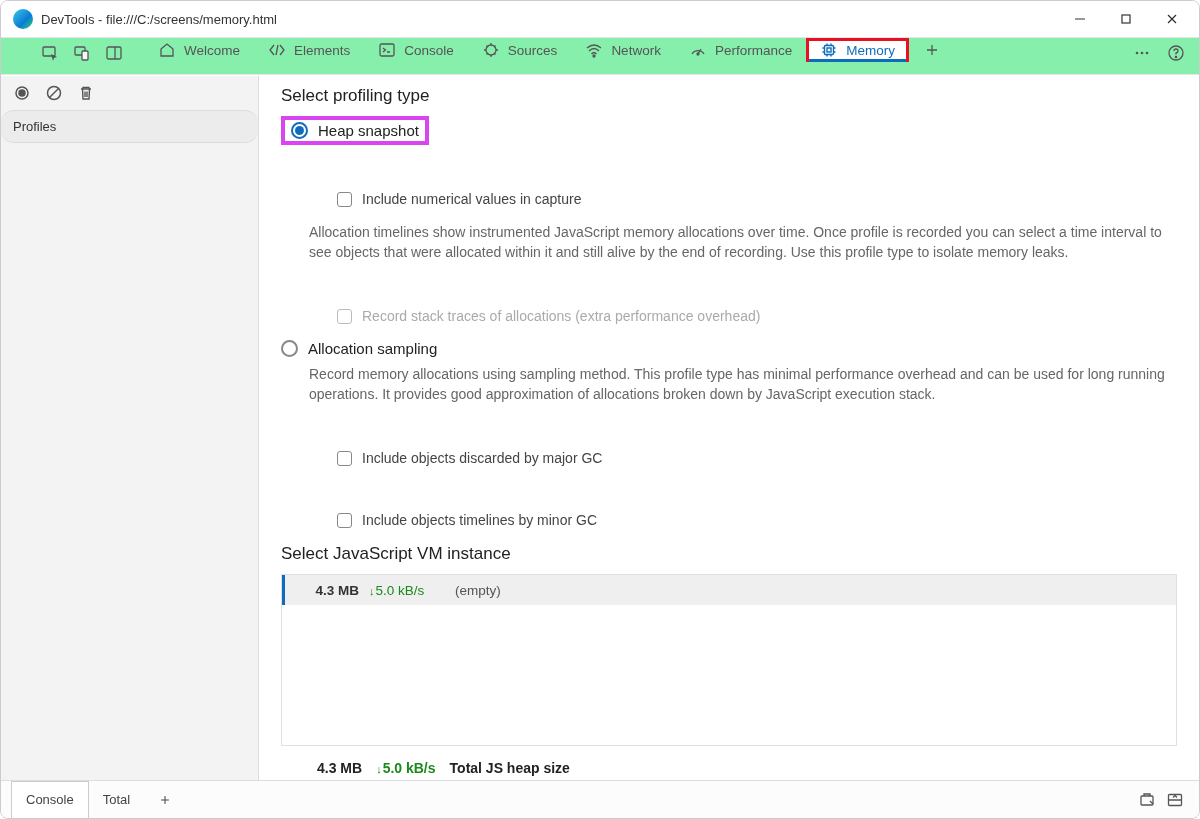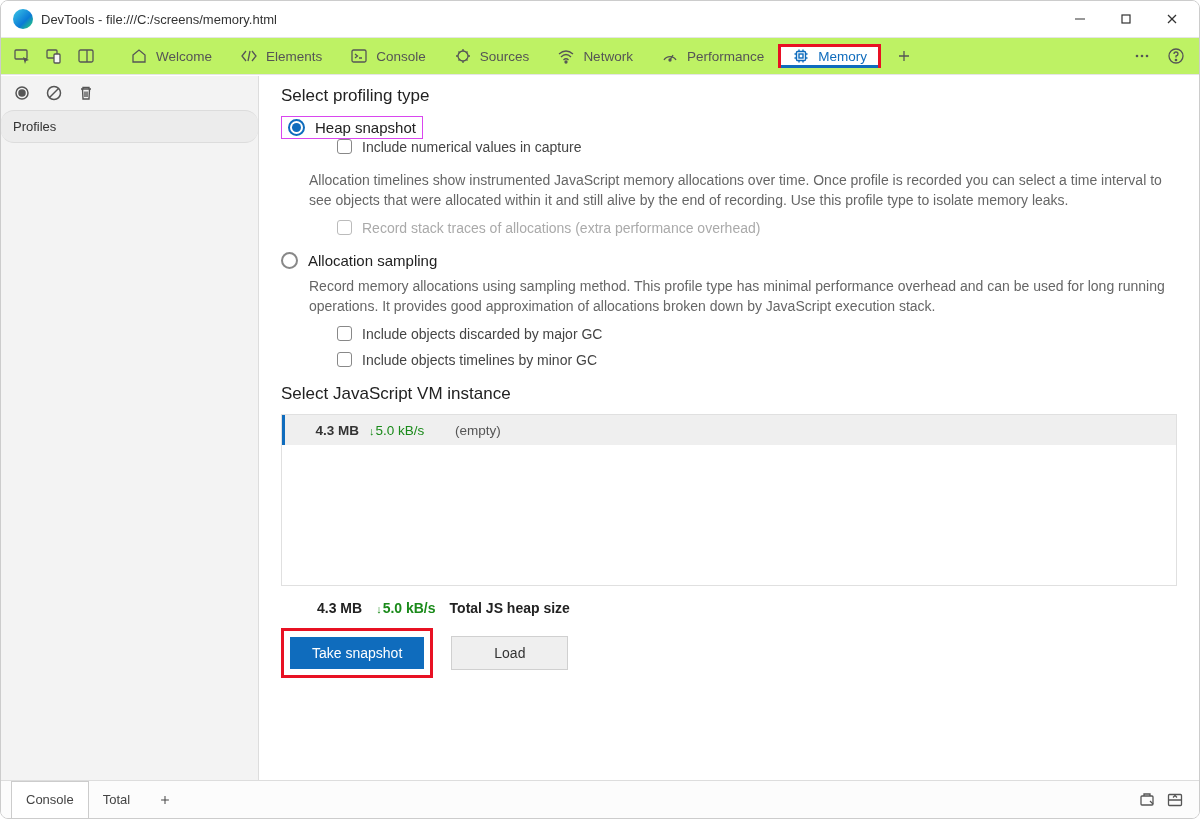--- a/index.html
+++ b/index.html
@@ -5,21 +5,21 @@
 * { margin: 0; padding: 0; box-sizing: border-box; font-family: "Segoe UI", Arial, sans-serif; }
 body { background: #fff; width: 1200px; height: 819px; overflow: hidden; border: 1px solid #ccc; border-radius: 8px; position: relative; }
 
 .titlebar { height: 36px; display: flex; align-items: center; padding: 0 4px; background: #fff; }
 .titlebar .app-icon { width: 20px; height: 20px; margin-left: 8px; margin-right: 8px; border-radius: 50%; background: linear-gradient(135deg, #3cc8e6, #0b7bd6 60%, #2bd96a); }
 .titlebar .title { font-size: 13px; color: #333; flex: 1; }
 .win-controls { display: flex; }
 .win-btn { width: 46px; height: 36px; display: flex; align-items: center; justify-content: center; color: #333; }
 .win-btn svg { width: 12px; height: 12px; }
 
-.tabbar { height: 38px; background: #bef264; border-top: 1px solid #e5e5e5; border-bottom: 1px solid #e5e5e5; display: flex; align-items: center; }
+.tabbar { height: 38px; background: #86efac; border-top: 1px solid #e5e5e5; border-bottom: 1px solid #e5e5e5; display: flex; align-items: flex-start; padding-left: 28px; }
 .tb-left { display: flex; align-items: center; padding: 0 6px; gap: 2px; }
 .tb-iconbtn { width: 30px; height: 30px; display: flex; align-items: center; justify-content: center; color: #555; border-radius: 4px; }
 .tb-sep { width: 1px; background: #ddd; margin: 6px 4px; }
 .tabs { display: flex; align-items: stretch; flex: 1; }
 .tab { display: flex; align-items: center; gap: 8px; padding: 0 14px; font-size: 13.5px; color: #555; position: relative; }
 .tab.active { background: #fff; color: #222; }
 .tab.memory { border: 3px solid #e81123; padding: 0 11px; }
 .tab.memory::after { content: ""; position: absolute; left: 0; right: 0; bottom: -3px; height: 3px; background: #0f6cbd; }
 .tab.memory .label { color: #0f6cbd; }
 .tab.memory .icon { color: #0f6cbd; }
@@ -30,27 +30,27 @@
 
 .sidebar { width: 258px; background: #f3f3f3; border-right: 1px solid #ddd; display: flex; flex-direction: column; }
 .sidebar-toolbar { height: 34px; display: flex; align-items: center; gap: 6px; padding: 0 8px; }
 .sb-btn { width: 26px; height: 26px; display: flex; align-items: center; justify-content: center; color: #555; }
 .sb-head { font-size: 13px; color: #333; padding: 8px 12px; background: #ececec; border-top: 1px solid #dcdcdc; border-bottom: 1px solid #dcdcdc; border-radius: 13px; }
 
 .main { flex: 1; overflow: auto; padding: 10px 22px 12px 22px; position: relative; }
 .h1 { font-size: 17px; color: #222; margin-bottom: 10px; }
 .option { margin-bottom: 16px; }
 .opt-head { display: flex; align-items: center; gap: 10px; }
-.opt-head.boxed { border: 1px solid #d946ef; padding: 2px 6px; display: inline-flex; justify-content: space-between; }
+.opt-head.boxed { border: 4px solid #d946ef; padding: 2px 6px; display: inline-flex; justify-content: space-between; }
 .radio { width: 17px; height: 17px; border-radius: 50%; border: 2px solid #888; display: inline-flex; align-items: center; justify-content: center; flex-shrink: 0; }
 .radio.checked { border-color: #0f6cbd; }
 .radio.checked::after { content: ""; width: 9px; height: 9px; border-radius: 50%; background: #0f6cbd; }
 .opt-title { font-size: 15px; color: #222; }
 .opt-desc { font-size: 14px; color: #666; margin: 8px 0 10px 28px; line-height: 1.4; }
-.chk-row { display: flex; align-items: flex-start; gap: 10px; margin-left: 56px; margin-bottom: 10px; }
+.chk-row { display: flex; align-items: flex-end; gap: 10px; margin-left: 56px; margin-bottom: 10px; margin-top: 46px; }
 .chk { width: 15px; height: 15px; border: 1.5px solid #888; border-radius: 3px; flex-shrink: 0; }
 .chk.disabled { border-color: #bbb; }
 .chk-label { font-size: 14px; color: #444; }
 .chk-label.disabled { color: #aaa; }
 
 .h2 { font-size: 17px; color: #222; margin: 10px 0; }
 .vm-box { border: 1px solid #e0e0e0; height: 172px; }
 .vm-row { display: flex; align-items: center; height: 30px; background: #efefef; font-size: 13.5px; border-left: 3px solid #0f6cbd; }
 .vm-size { width: 74px; text-align: right; color: #333; font-weight: 600; }
 .vm-rate { width: 88px; color: #1a8a1a; font-weight: 500; padding-left: 10px; }

